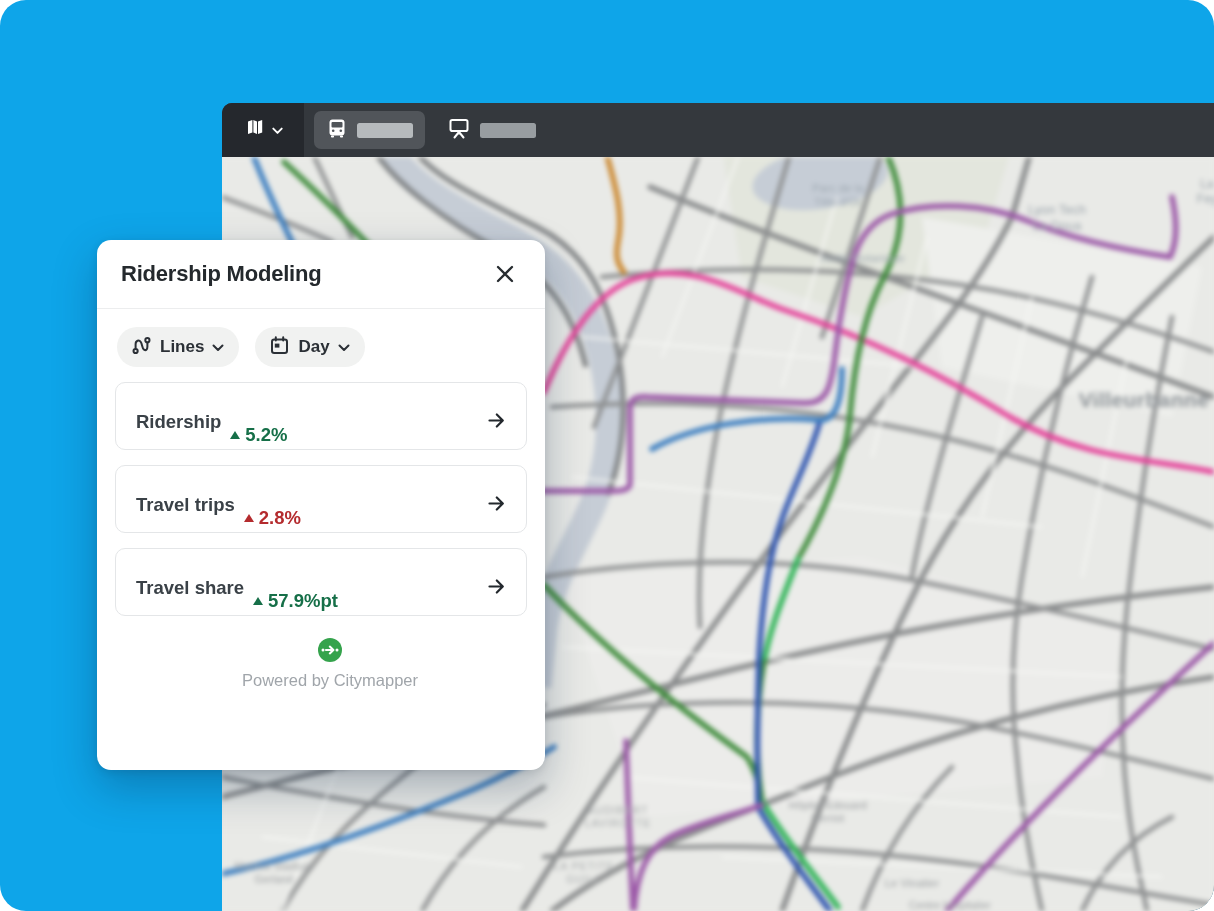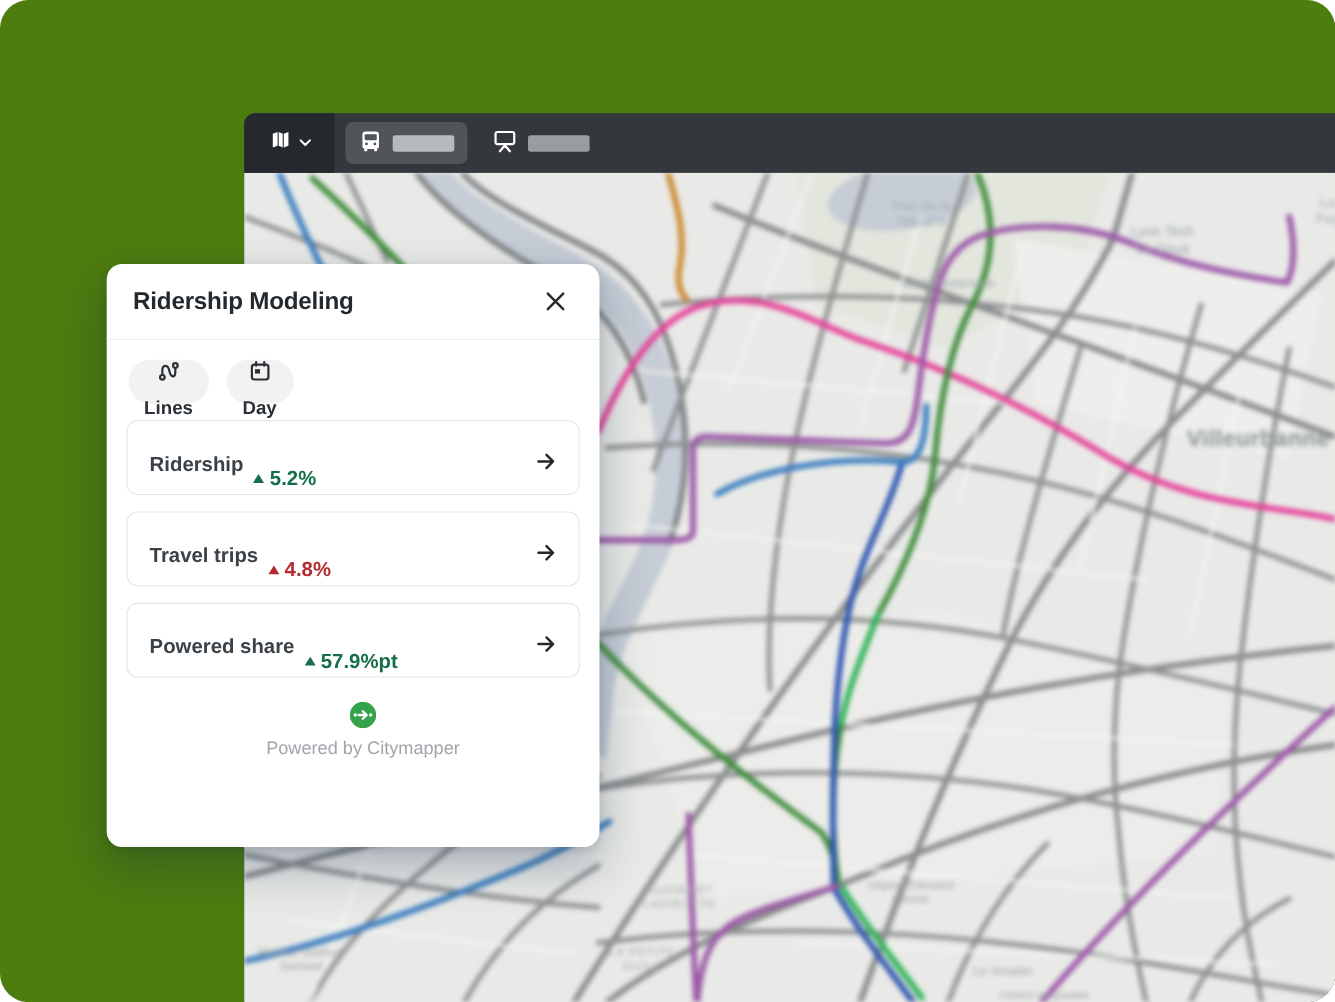--- a/index.html
+++ b/index.html
@@ -1,17 +1,17 @@
 <!DOCTYPE html>
 <html><head>
 <meta charset="utf-8">
 <style>
   * { margin:0; padding:0; box-sizing:border-box; }
   html,body { width:1214px; height:911px; background:#ffffff; font-family:"Liberation Sans", sans-serif; }
-  .canvas { position:relative; width:1214px; height:911px; border-radius:26px; overflow:hidden; background:#4d7c0f; }
+  .canvas { position:relative; width:1214px; height:911px; border-radius:26px; overflow:hidden; background:#0ea5e9; }
 
   
   .map-stage { position:absolute; left:222px; top:103px; right:0; bottom:0; border-top-left-radius:10px; overflow:hidden; background:#34383d; }
   .toolbar { position:absolute; left:0; top:0; right:0; height:54px; background:#34383d; display:flex; align-items:center; z-index:3; }
   .toolbar-left { width:82px; height:54px; background:#25282d; border-top-left-radius:10px; display:flex; align-items:center; justify-content:center; gap:6px; cursor:pointer; }
   .tb-tab { display:flex; align-items:center; gap:9px; height:38px; padding:0 12px; border-radius:7px; margin-left:10px; cursor:pointer; }
   .tb-tab.selected { background:#51555a; }
   .tb-tab:first-of-type { margin-left:13px; }
   .ph-bar { width:56px; height:15px; border-radius:2.5px; }
   .ph-bar.light { background:#b6babd; }
@@ -23,21 +23,21 @@
   .map-label { position:absolute; white-space:pre-line; text-align:center; transform:translate(-50%,-50%); line-height:1.25; }
 
   
   .panel { position:absolute; left:97px; top:240px; width:448px; height:530px; background:#ffffff; border-radius:14px;
            box-shadow:0 18px 44px rgba(10,35,70,.30), 0 2px 8px rgba(0,0,0,.10); z-index:6; }
   .panel-header { height:69px; display:flex; align-items:center; justify-content:space-between; padding:0 26px 0 24px; border-bottom:1px solid #ecedee; }
   .panel-title { font-size:22px; font-weight:700; color:#24292d; letter-spacing:-.2px; }
   .close-btn { width:28px; height:28px; display:flex; align-items:center; justify-content:center; cursor:pointer; }
 
   .pill-row { display:flex; gap:16px; margin:18px 0 0 20px; }
-  .pill { display:flex; align-items:center; gap:8px; height:40px; padding:0 15px 0 14px; background:#f1f2f1; border-radius:20px; cursor:pointer;flex-direction:column; }
+  .pill { display:flex; align-items:center; gap:8px; height:40px; padding:0 15px 0 14px; background:#f1f2f1; border-radius:20px; cursor:pointer; }
   .pill-label { font-size:17px; font-weight:700; color:#2b3036; }
 
   .metric-list { margin:15px 18px 0 18px; display:flex; flex-direction:column; gap:15px; }
   .metric-card { height:68px; border:1px solid #e4e6e8; border-radius:10px; background:#fff; display:flex; align-items:center; justify-content:space-between; padding:12px 19px 0 20px; cursor:pointer; }
   .metric-left { display:flex; align-items:center; gap:9px; }
   .metric-label { font-size:18.5px; font-weight:600; color:#3a4147; }
   .metric-delta { display:flex; align-items:center; gap:5px; font-size:18.5px; font-weight:700;margin-top:25px; }
   .tri-up { width:0; height:0; border-left:5.5px solid transparent; border-right:5.5px solid transparent; border-bottom:8px solid currentColor; }
 
   .panel-footer { display:flex; align-items:center; gap:9px; margin:22px 0 0 18px;flex-direction:column; }
@@ -251,34 +251,34 @@
               <path d="M3.5,10.5 L16,10.5 M10.8,4.5 L16.8,10.5 L10.8,16.5" fill="none" stroke="#23282d" stroke-width="2.2" stroke-linecap="round" stroke-linejoin="round"></path>
             </svg>
     </span>
   </div>
 
   <div class="metric-card">
     <div class="metric-left">
       <span class="metric-label">Travel trips</span>
       <span class="metric-delta" style="color: rgb(180, 43, 46);">
         <span class="tri-up"></span>
-        <span class="metric-value">4.8%</span>
+        <span class="metric-value">2.8%</span>
       </span>
     </div>
     <span>
       <svg width="21" height="21" viewBox="0 0 21 21">
               <path d="M3.5,10.5 L16,10.5 M10.8,4.5 L16.8,10.5 L10.8,16.5" fill="none" stroke="#23282d" stroke-width="2.2" stroke-linecap="round" stroke-linejoin="round"></path>
             </svg>
     </span>
   </div>
 
 
   <div class="metric-card">
     <div class="metric-left">
-      <span class="metric-label">Powered share</span>
+      <span class="metric-label">Travel share</span>
       <span class="metric-delta" style="color: rgb(22, 111, 72);">
         <span class="tri-up"></span>
         <span class="metric-value">57.9%pt</span>
       </span>
     </div>
     <span>
       <svg width="21" height="21" viewBox="0 0 21 21">
               <path d="M3.5,10.5 L16,10.5 M10.8,4.5 L16.8,10.5 L10.8,16.5" fill="none" stroke="#23282d" stroke-width="2.2" stroke-linecap="round" stroke-linejoin="round"></path>
             </svg>
     </span>

